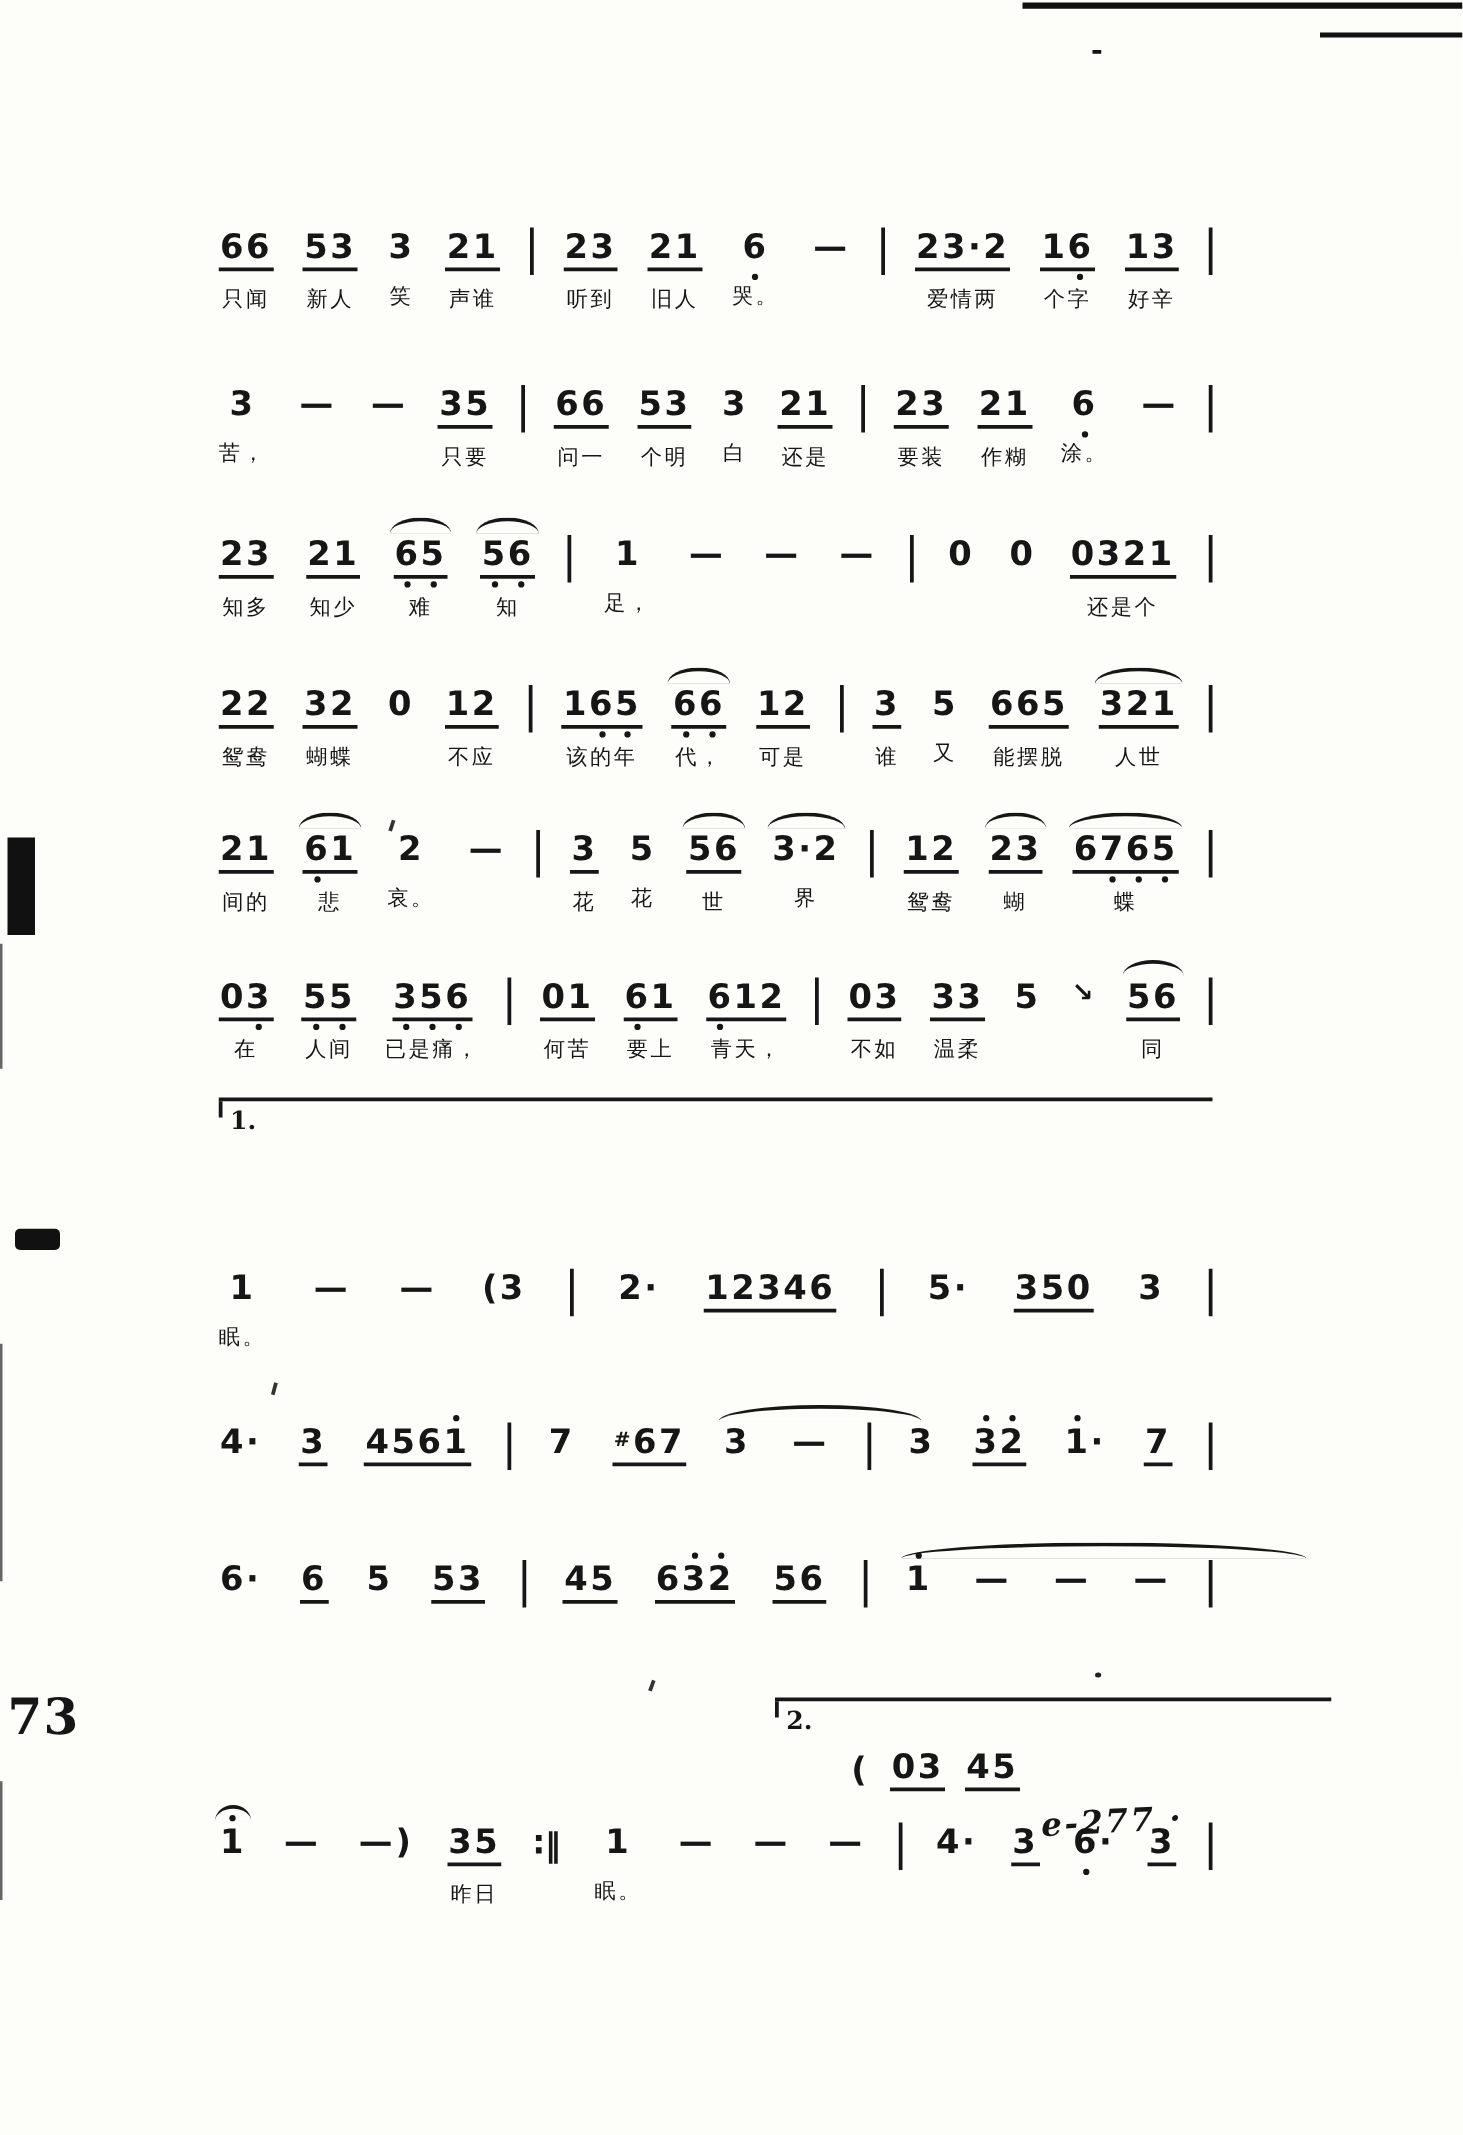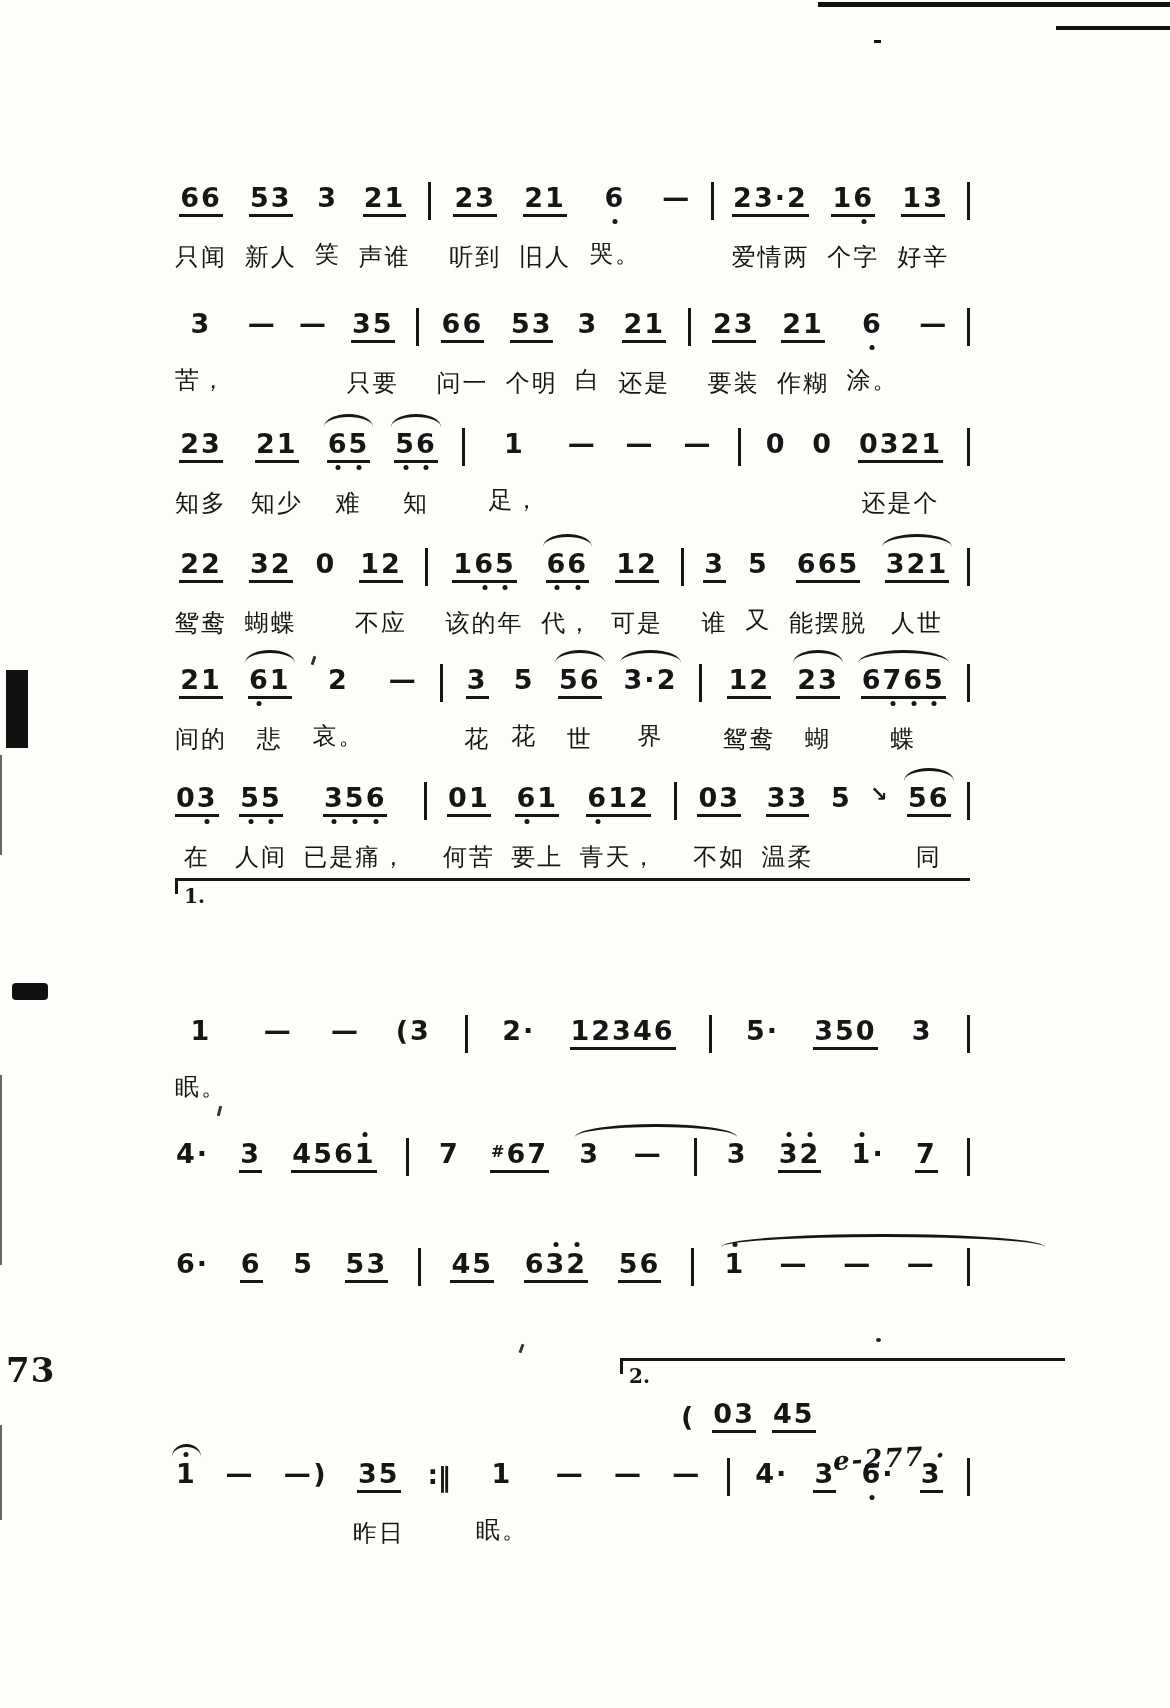--- a/index.html
+++ b/index.html
@@ -35,35 +35,35 @@
     content:"";position:absolute;bottom:-13px;left:50%;transform:translateX(-50%);
     width:5px;height:5px;border-radius:50%;background:#161616;
   }
   .arc{
     position:absolute;left:-3px;top:-14px;height:10px;width:calc(100% + 6px);
     border-top:3px solid #161616;
     border-radius:50% 50% 0 0 / 100% 100% 0 0;
   }
   .barline{display:inline-block;width:3px;height:38px;background:#161616;}
   .repline{font-size:26px;font-weight:bold;letter-spacing:1px;line-height:38px;}
-  .lyr{margin-top:24px;font-size:24px;letter-spacing:2px;white-space:nowrap;font-weight:500;}
+  .lyr{margin-top:11px;font-size:17px;letter-spacing:2px;white-space:nowrap;font-weight:500;}
   
   .r0{top:12px}.r1{top:138px}.r2{top:258px}.r3{top:378px}.r4{top:494px}.r5{top:612px}
   .r6{top:708px;height:40px}.r7{top:845px}.r8{top:968px}.r9{top:1078px}
   .r10{top:1188px;height:70px}.r11{top:1288px}
   
   .bracket{position:absolute;top:0;border-top:3px solid #161616;height:14px;}
   .bracket.full{left:0;width:100%;}
   .bracket.right{left:445px;width:445px;}
   .bracket::before{content:"";position:absolute;left:0;top:0;width:3px;height:13px;background:#161616;}
   .vlabel{position:absolute;left:9px;top:3px;font-size:20px;font-weight:bold;
           font-family:"DejaVu Serif",serif;}
   .pickup{position:absolute;left:505px;top:40px;display:flex;gap:16px;}
   
-  .pageno{position:absolute;left:6px;top:1350px;font-size:34px;font-weight:bold;
+  .pageno{position:absolute;left:6px;top:1350px;font-size:40px;font-weight:bold;
           font-family:"DejaVu Serif",serif;letter-spacing:1px;}
   .stamp{position:absolute;left:833px;top:1443px;font-size:26px;font-weight:bold;
          font-style:italic;font-family:"DejaVu Serif",serif;transform:rotate(-3deg);
          letter-spacing:2px;}
   
   .art{position:absolute;background:#111;}
   .a-top1{left:818px;top:2px;width:352px;height:5px;}
   .a-top2{left:1056px;top:26px;width:114px;height:4px;}
   .a-topdot{left:874px;top:40px;width:7px;height:3px;}
   .a-bar{left:6px;top:670px;width:22px;height:78px;}

